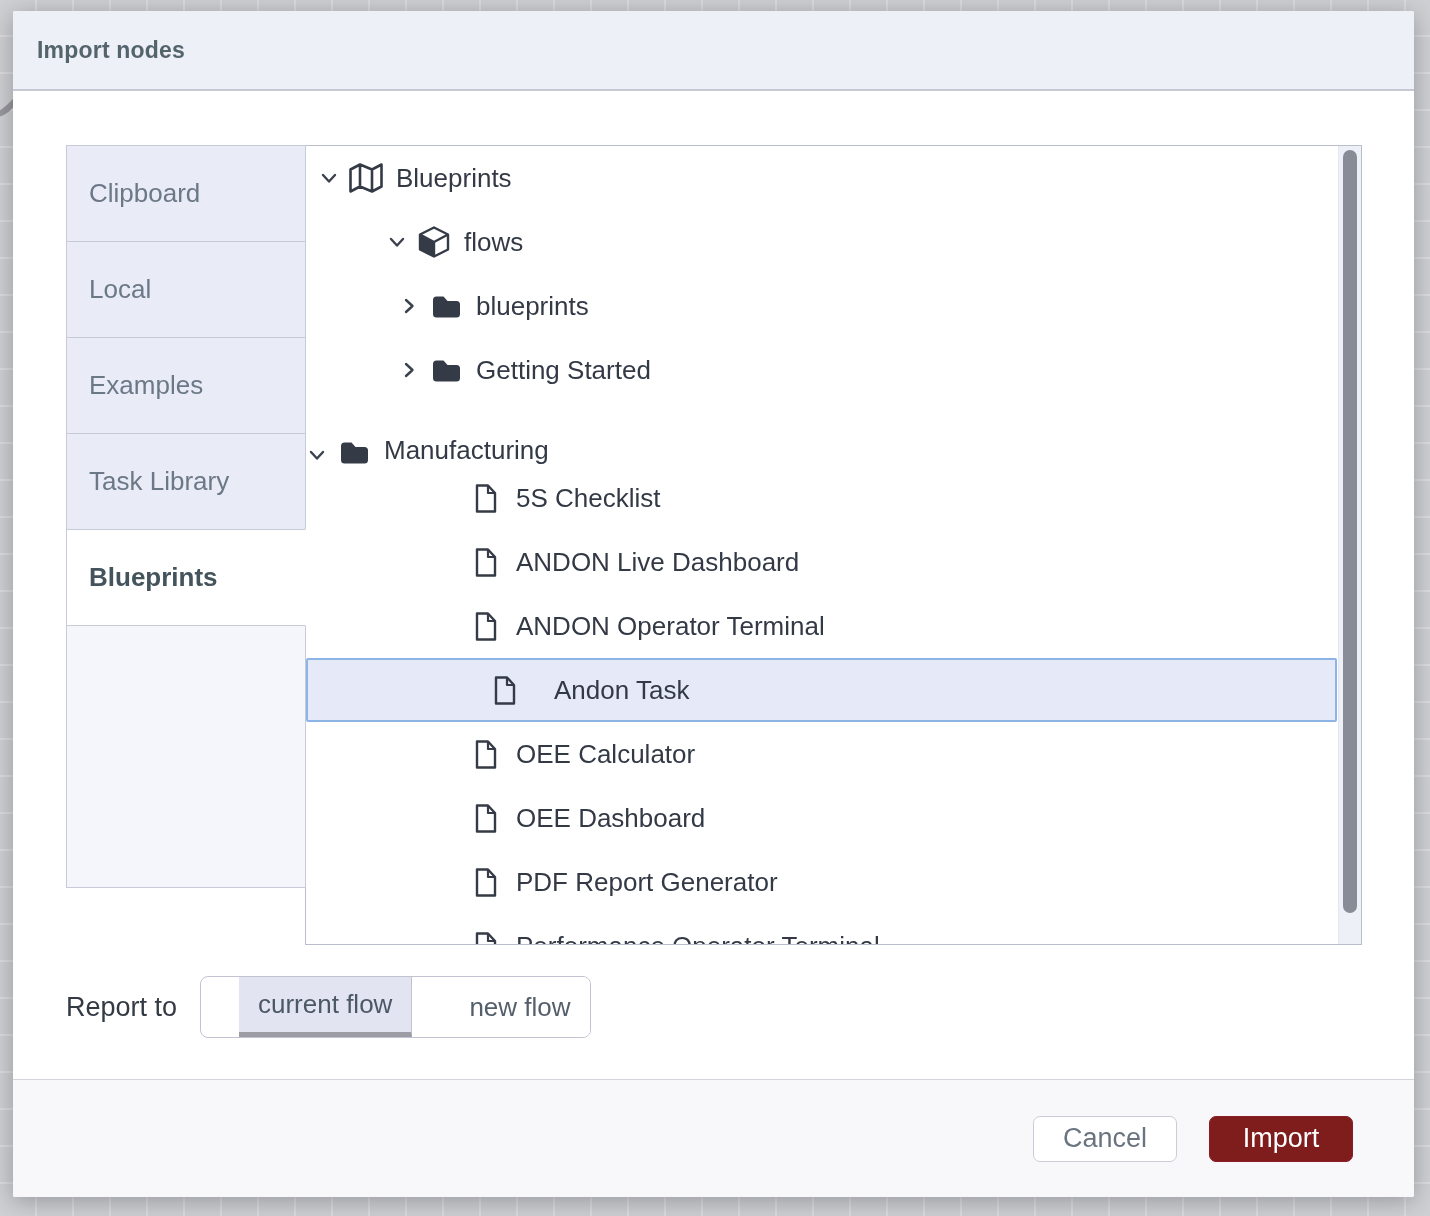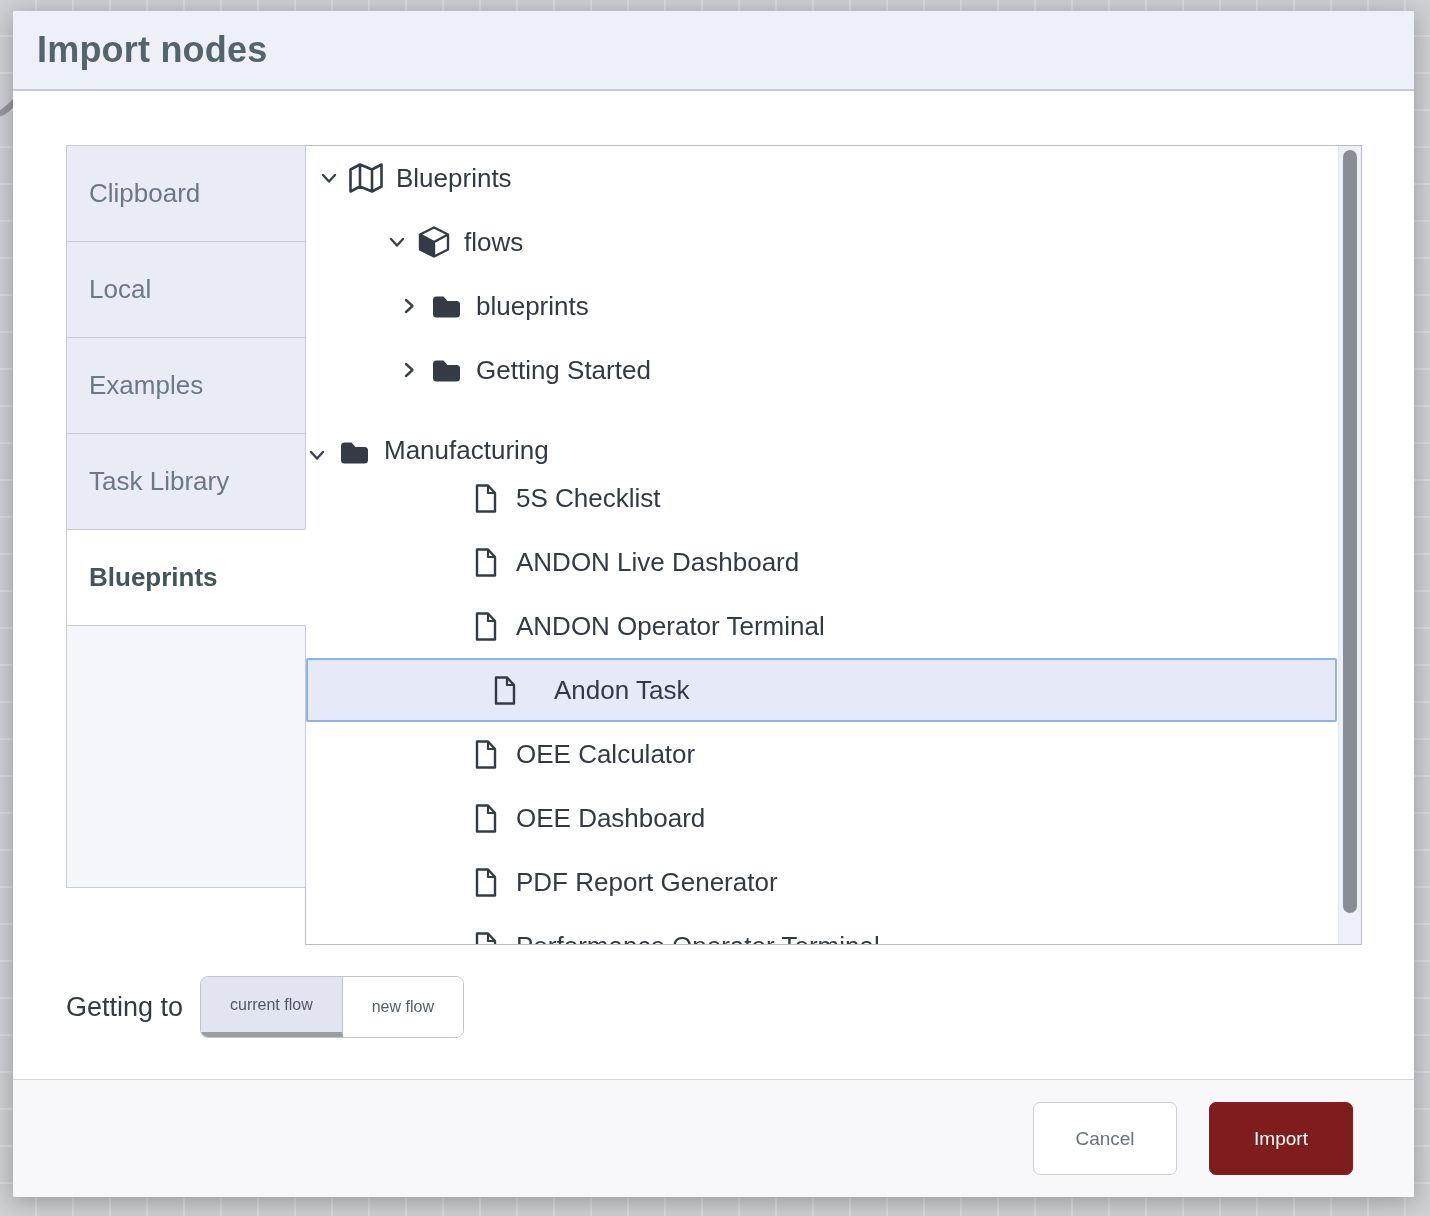--- a/index.html
+++ b/index.html
@@ -20,21 +20,21 @@
     position:absolute; left:13px; top:11px; width:1401px; height:1186px;
     background:#ffffff; z-index:2;
     box-shadow:0 4px 24px rgba(0,0,0,0.28);
     border-radius:2px;
   }
   .dialog-header {
     height:80px; background:#eef0f8; border-bottom:2px solid #c6c8d6;
     display:flex; align-items:center; padding-left:24px;
     border-radius:2px 2px 0 0;
   }
-  .dialog-title { font-size:36px; font-weight:bold; color:#54646c; letter-spacing:0.2px; }
+  .dialog-title { font-size:23px; font-weight:bold; color:#54646c; letter-spacing:0.2px; }
 
   .library-panel { position:absolute; left:53px; top:134px; display:flex; }
 
   .sidebar { width:240px; display:flex; flex-direction:column; position:relative; z-index:3; margin-right:-1px; height:743px; }
   .tab {
     height:97px; background:#e9ebf7; border:1px solid #c7cad9; margin-top:-1px;
     display:flex; align-items:center; padding-left:22px;
     font-size:26px; color:#6b7886; cursor:pointer; position:relative;
   }
   .tab:first-child { margin-top:0; }
@@ -66,35 +66,35 @@
     background:#878c97; border-radius:8px;
   }
 
   .import-row { position:absolute; left:53px; top:963px; height:66px; display:flex; align-items:center; }
   .import-to-label { font-size:27px; color:#333a44; width:134px; }
   .toggle-group {
     display:flex; border:1px solid #c2c3d0; border-radius:8px; overflow:hidden;
     height:62px; background:#ffffff;
   }
   .toggle-option {
-    font-size:16px; color:#555f6b; display:flex; align-items:center; justify-content:center;
-    padding:0 29px; cursor:pointer; background:#ffffff;
+    font-size:26px; color:#555f6b; display:flex; align-items:center; justify-content:center;
+    padding:0 19px; cursor:pointer; background:#ffffff;margin-left:38px;
   }
   .toggle-option.selected {
     background:#e3e4f2; color:#4d5866;
     border-bottom:5px solid #9c9ca4; border-right:1px solid #c2c3d0;
   }
 
   .dialog-footer {
     position:absolute; left:0; bottom:0; width:100%; height:118px;
     background:#f8f8fb; border-top:1px solid #d4d4dc;
     display:flex; align-items:center; justify-content:flex-end;
     padding-right:61px; gap:32px; border-radius:0 0 2px 2px;
   }
-  .btn { font-size:19px; height:73px; border-radius:7px; cursor:pointer;
+  .btn { font-size:27px; height:46px; border-radius:7px; cursor:pointer;
          display:flex; align-items:center; justify-content:center; font-family:inherit; }
   .btn-cancel { width:144px; background:#ffffff; border:1px solid #ccccd6; color:#6a7480; }
   .btn-import { width:144px; background:#7f1d1d; border:1px solid #8e1b26; color:#ffffff; }
 
   svg { display:block; }
 </style>
 </head>
 <body>
 
 <svg class="stray-wire" viewBox="0 0 16 34">
@@ -265,21 +265,21 @@
             <span class="tree-label">Performance Operator Terminal</span>
           </div>
         </div>
       <div class="scrollbar-track">
         <div class="scrollbar-thumb"></div>
       </div>
     </div>
   </div>
 
   <div class="import-row">
-    <span class="import-to-label">Getting to</span>
+    <span class="import-to-label">Report to</span>
     <div class="toggle-group" id="toggle-group">
         <div class="toggle-option selected">current flow</div>
         <div class="toggle-option">new flow</div>
       </div>
   </div>
 
   <div class="dialog-footer">
     <button class="btn btn-cancel">Cancel</button>
     <button class="btn btn-import">Import</button>
   </div>

